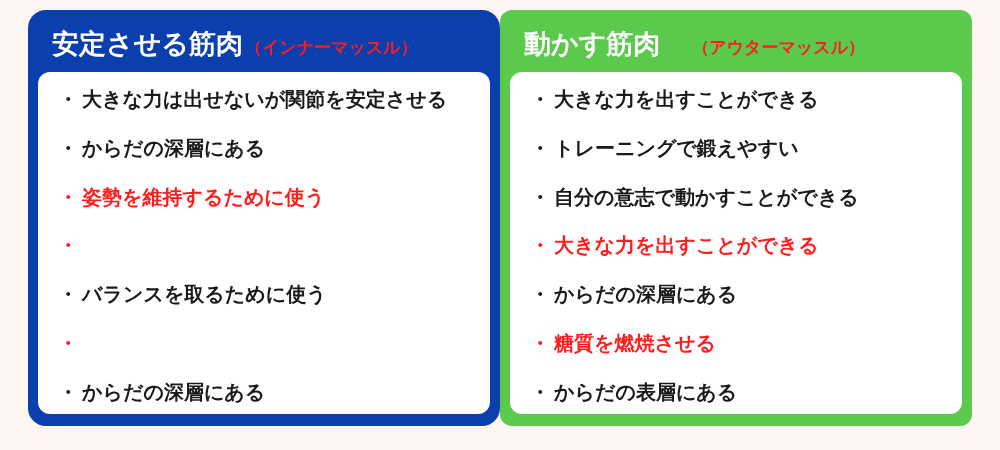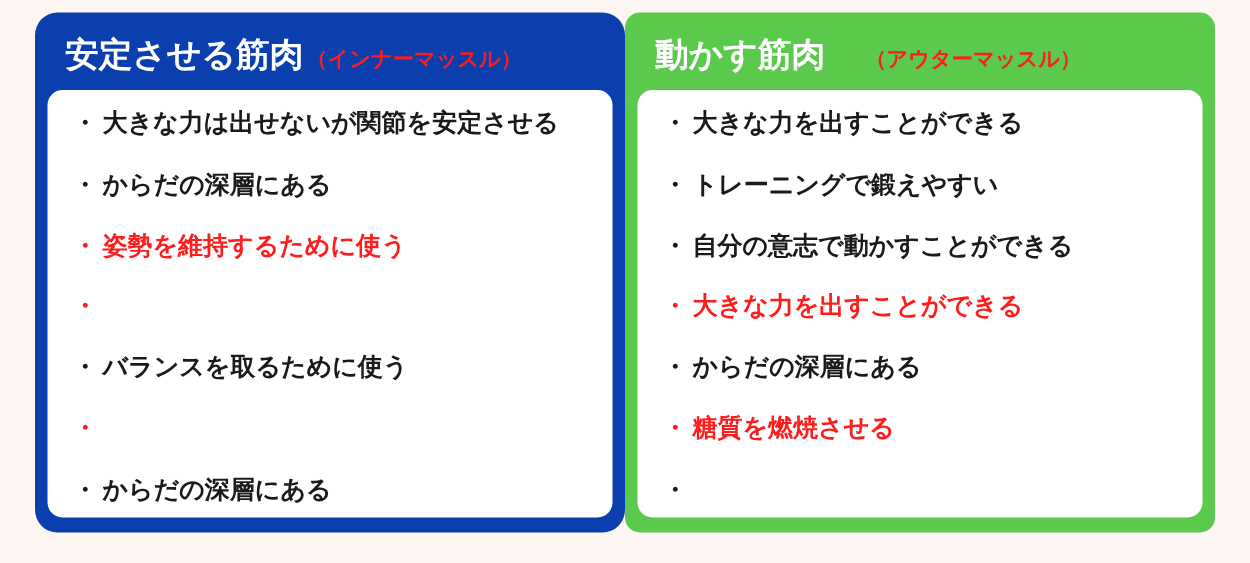--- a/index.html
+++ b/index.html
@@ -166,18 +166,19 @@
         <li class="bullet-item">
           <span class="dot">・</span>
           <span>からだの深層にある</span>
         </li>
         <li class="bullet-item accent">
           <span class="dot">・</span>
           <span>糖質を燃焼させる</span>
         </li>
         <li class="bullet-item">
           <span class="dot">・</span>
+          <span>からだの表層にある</span>
         </li>
       </ul>
     </div>
   </div>
 
 </div>
 
 </body></html>

